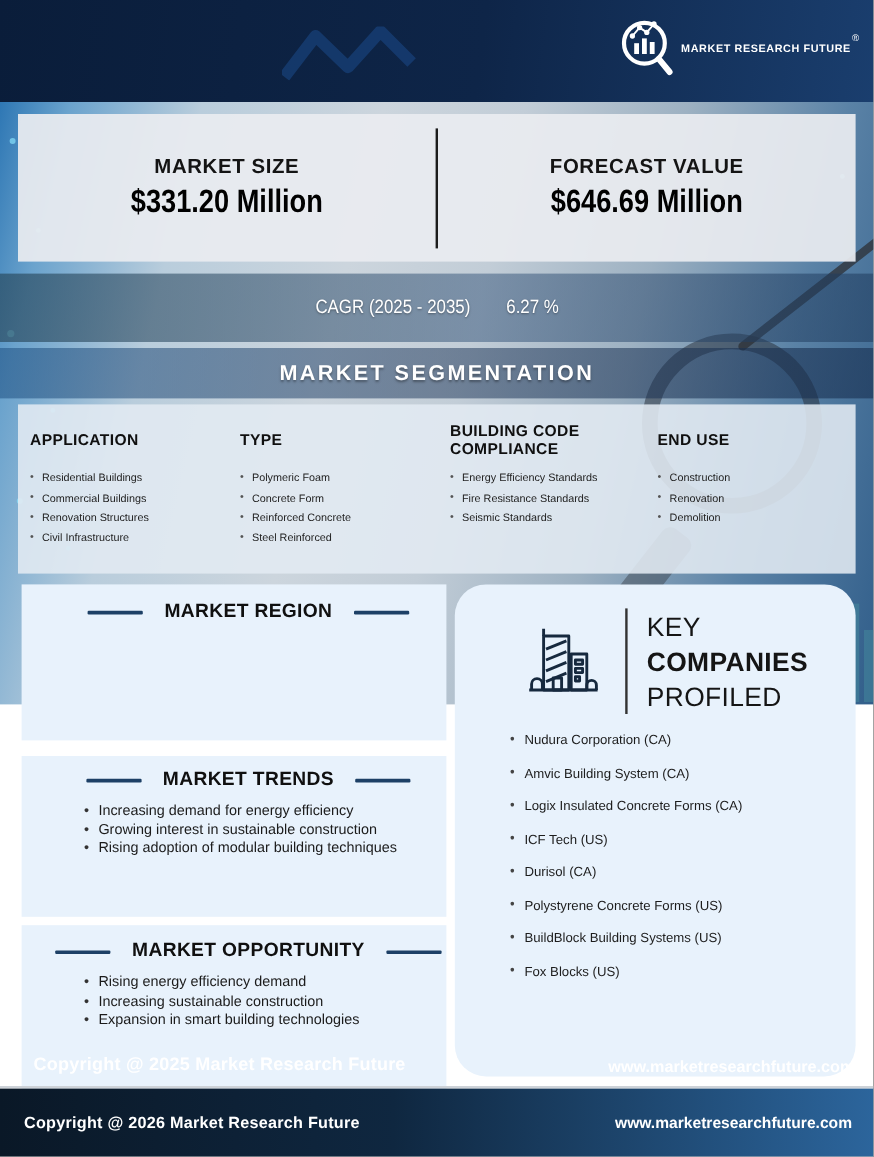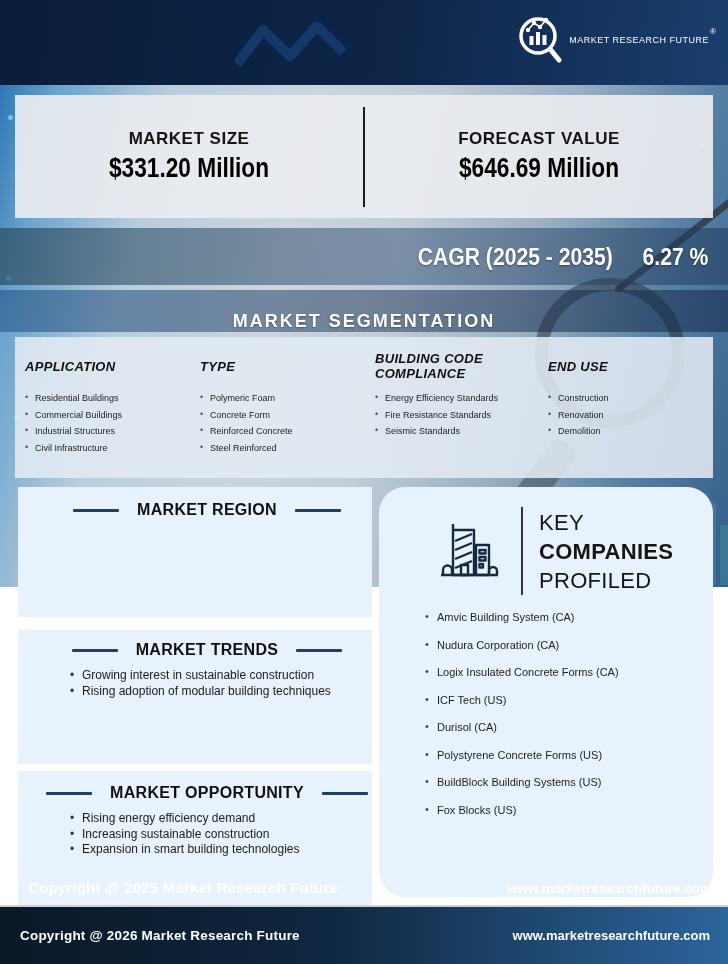--- a/index.html
+++ b/index.html
@@ -17,21 +17,21 @@
     z-index:5;
   }
   .header-title {
     position:absolute; left:10px; top:12px; color:#fff;
     font-size:21px; font-weight:bold; line-height:1.18; letter-spacing:.4px;
   }
   .header-watermark {
     position:absolute; left:235px; top:22px; opacity:.55;
   }
   .brand { position:absolute; right:12px; top:12px; display:flex; align-items:center; }
-  .brand-text { color:#fff; font-size:9px; font-weight:normal; letter-spacing:.5px; margin-left:2px; }
+  .brand-text { color:#fff; font-size:9px; font-weight:bold; letter-spacing:.5px; margin-left:2px; }
   .brand-reg { color:#fff; font-size:8px; position:relative; top:-9px; margin-left:1px; }
 
   
   .hero {
     position:absolute; top:85px; left:0; width:728px; height:502px; overflow:hidden;
     background:linear-gradient(103deg,#2e77b4 0%,#6ba3cd 7%,#b9cddc 20%,#ccd5dd 38%,
                #c2cdd7 52%,#9db1c2 68%,#5a82a6 84%,#315e8a 100%);
     z-index:1;
   }
   .deco { position:absolute; pointer-events:none; }
@@ -57,44 +57,44 @@
   }
   .stat { flex:1; text-align:center; }
   .stat-label { font-size:17px; font-weight:bold; color:#141414; letter-spacing:.5px; }
   .stat-value { font-size:27px; font-weight:bold; color:#000; margin-top:4px;
                 transform:scaleX(.84); transform-origin:center; }
   .stat-divider { width:2px; height:100px; background:#1c1c1c; }
 
   .cagr-band {
     position:absolute; left:0; top:143px; width:728px; height:57px;
     background:linear-gradient(90deg,rgba(36,66,84,.62),rgba(44,77,116,.48) 55%,rgba(30,58,92,.55));
-    display:flex; align-items:center; justify-content:flex-end;
-    color:#fff; font-weight:bold; font-size:24px;
+    display:flex; align-items:center; justify-content:center;
+    color:#fff; font-weight:normal; font-size:16px;
     text-shadow:0 1px 2px rgba(0,0,0,.4);
   }
   .cagr-band .cagr-inner { display:flex; gap:34px; transform:scaleX(.88); }
 
   .seg-band {
     position:absolute; left:0; top:205px; width:728px; height:42px;
     background:linear-gradient(90deg,rgba(30,80,130,.55),rgba(28,53,88,.5) 50%,rgba(22,45,78,.6));
-    display:flex; align-items:flex-end; justify-content:center;
+    display:flex; align-items:center; justify-content:center;
     color:#fff; font-weight:bold; font-size:18px; letter-spacing:2px;
     text-shadow:0 1px 2px rgba(0,0,0,.35);
   }
 
   .seg-box {
     position:absolute; left:15px; top:252px; width:698px; height:141px;
     background:rgba(226,234,242,.88);
     display:grid; grid-template-columns:175px 175px 173px 1fr;
     padding-left:10px;
   }
   .seg-col { padding-top:10px; }
   .seg-heading {
     height:40px; display:flex; align-items:center;
-    font-size:13px; font-weight:bold; color:#101010; letter-spacing:.3px; line-height:1.15;font-style:italic;
+    font-size:13px; font-weight:bold; color:#101010; letter-spacing:.3px; line-height:1.15;
   }
   .seg-heading.wrap { width:115px; }
   .seg-list { list-style:none; margin-top:6px; }
   .seg-list li { font-size:9px; color:#222; margin-bottom:6.5px; padding-left:10px; position:relative; }
   .seg-list li::before { content:"•"; position:absolute; left:0; top:-1px; color:#555; font-size:9px; }
 
   
   .lightbox { position:absolute; background:#e8f2fc; z-index:2;padding-left:24px; }
   .box-region      { left:18px; top:487px; width:354px; height:130px; }
   .box-trends      { left:18px; top:630px; width:354px; height:134px; }
@@ -209,21 +209,21 @@
     <div class="seg-band">
       <span>MARKET SEGMENTATION</span>
     </div>
 
     <div class="seg-box">
       <div class="seg-col">
         <div class="seg-heading">APPLICATION</div>
         <ul class="seg-list">
           <li>Residential Buildings</li>
           <li>Commercial Buildings</li>
-          <li>Industrial Structures</li>
+          <li>Renovation Structures</li>
           <li>Civil Infrastructure</li>
         </ul>
       </div>
       <div class="seg-col">
         <div class="seg-heading">TYPE</div>
         <ul class="seg-list">
           <li>Polymeric Foam</li>
           <li>Concrete Form</li>
           <li>Reinforced Concrete</li>
           <li>Steel Reinforced</li>
@@ -256,20 +256,21 @@
     </div>
   </div>
 
   <div class="lightbox box-trends">
     <div class="box-title-row" style="padding-top:11px">
       <span class="title-dash"></span>
       <span class="box-title">MARKET TRENDS</span>
       <span class="title-dash"></span>
     </div>
     <ul class="bullet-list">
+      <li>Increasing demand for energy efficiency</li>
       <li>Growing interest in sustainable construction</li>
       <li>Rising adoption of modular building techniques</li>
     </ul>
   </div>
 
   <div class="lightbox box-opportunity">
     <div class="box-title-row" style="padding-top:13px">
       <span class="title-dash"></span>
       <span class="box-title">MARKET OPPORTUNITY</span>
       <span class="title-dash"></span>
@@ -300,22 +301,22 @@
         <line x1="4" y1="56" x2="61" y2="56"></line>
       </svg>
       <div class="comp-divider"></div>
       <div class="comp-title">
         <div>KEY</div>
         <div class="bold">COMPANIES</div>
         <div>PROFILED</div>
       </div>
     </div>
     <ul class="comp-list">
+      <li>Nudura Corporation (CA)</li>
       <li>Amvic Building System (CA)</li>
-      <li>Nudura Corporation (CA)</li>
       <li>Logix Insulated Concrete Forms (CA)</li>
       <li>ICF Tech (US)</li>
       <li>Durisol (CA)</li>
       <li>Polystyrene Concrete Forms (US)</li>
       <li>BuildBlock Building Systems (US)</li>
       <li>Fox Blocks (US)</li>
     </ul>
   </div>
 
   <div class="overlay-copyright">Copyright @ 2025 Market Research Future</div>

